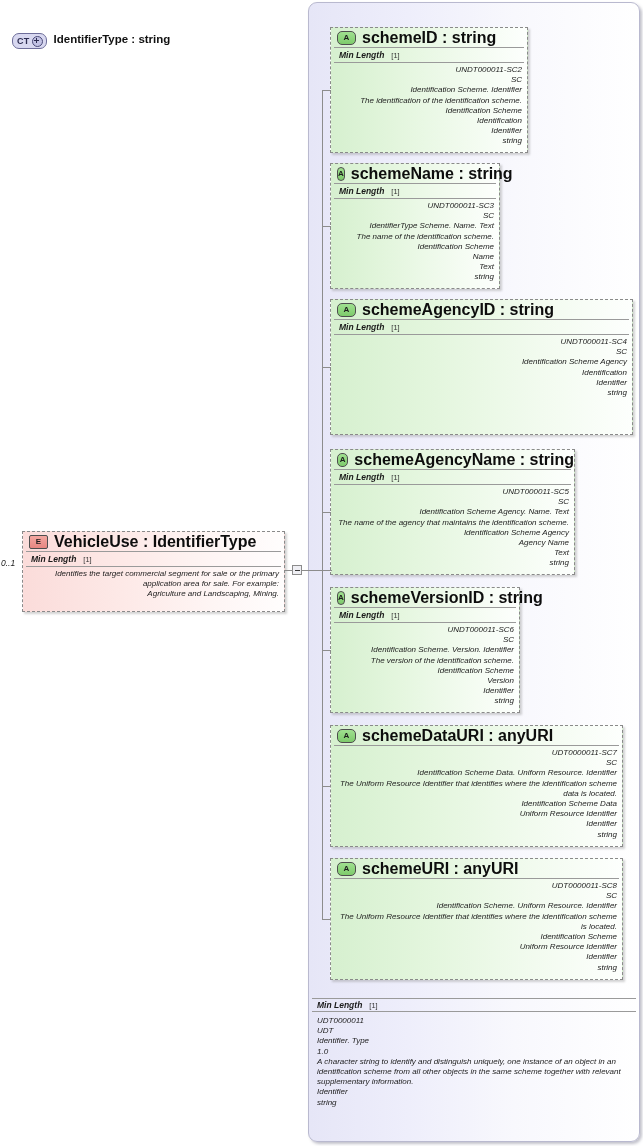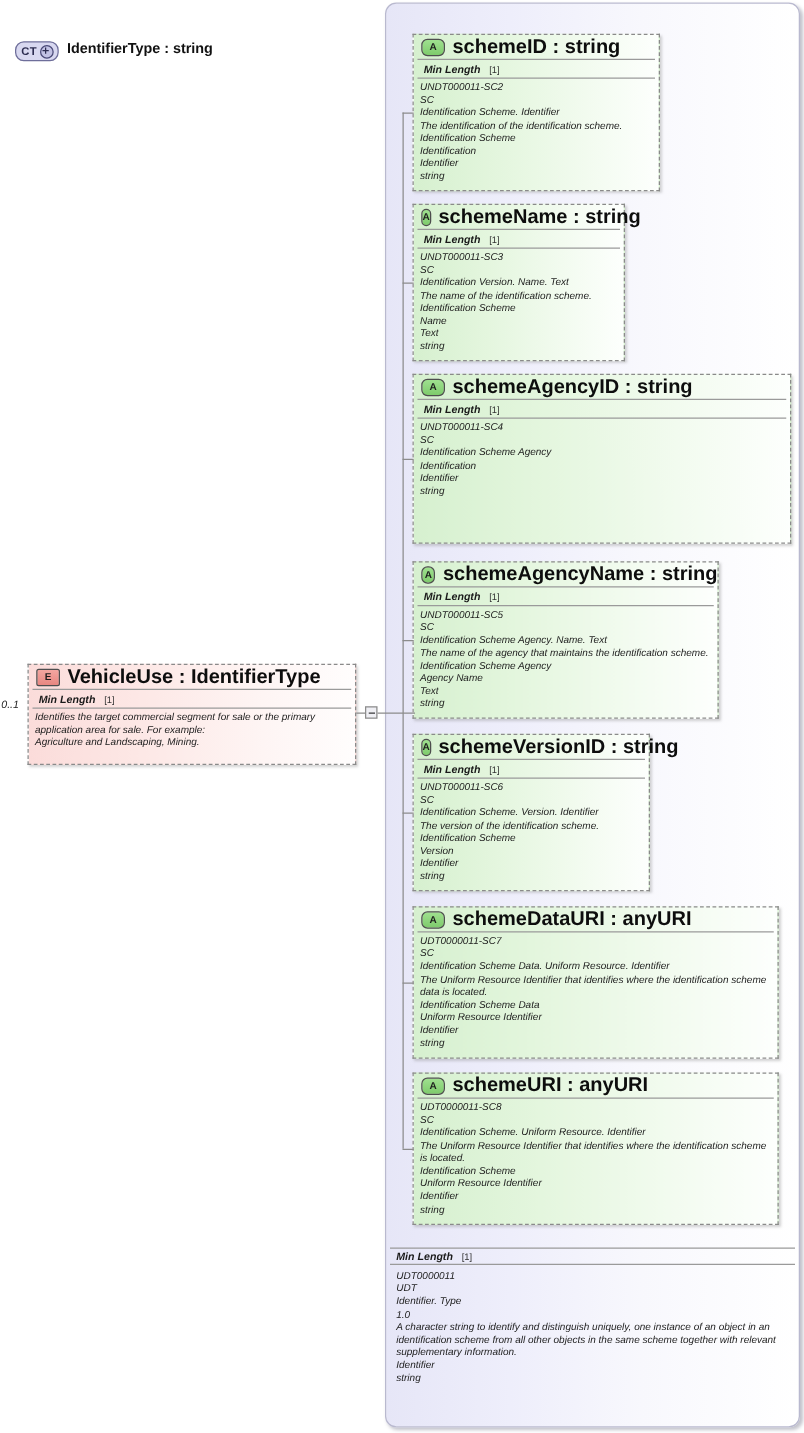--- a/index.html
+++ b/index.html
@@ -74,20 +74,21 @@
     height:14px;display:flex;align-items:center;gap:7px;
     padding-left:5px;margin:0 3px;
   }
   .minlen .lbl{font-size:8.5px;font-style:italic;font-weight:bold;color:#1a1a1a;}
   .minlen .card{font-size:7.5px;color:#333;}
 
   .doc{
     padding:2px 5px 2px 5px;
     font-size:8px;font-style:italic;color:#1c1c1c;
     line-height:10.2px;
+    text-align:right;
   }
   .doc div{white-space:normal;}
 
   
   .ct-minlen{
     position:absolute;left:312px;top:998px;width:324px;height:14px;
     border-top:1px solid #9a9a9a;border-bottom:1px solid #9a9a9a;
     display:flex;align-items:center;gap:7px;padding-left:5px;
     box-sizing:border-box;
   }
@@ -170,21 +171,21 @@
           <span class="a-badge">A</span>
           <span class="a-name">schemeName : string</span>
         </div>
         <div class="minlen">
           <span class="lbl">Min Length</span>
           <span class="card">[1]</span>
         </div>
         <div class="doc">
           <div>UNDT000011-SC3</div>
           <div>SC</div>
-          <div>Identification Version. Name. Text</div>
+          <div>IdentifierType Scheme. Name. Text</div>
           <div>The name of the identification scheme.</div>
           <div>Identification Scheme</div>
           <div>Name</div>
           <div>Text</div>
           <div>string</div>
         </div>
       </div>
       <div class="attr" style="left: 330px; top: 299px; width: 303px; height: 136px;">
         <div class="attr-hdr">
           <span class="a-badge">A</span>

